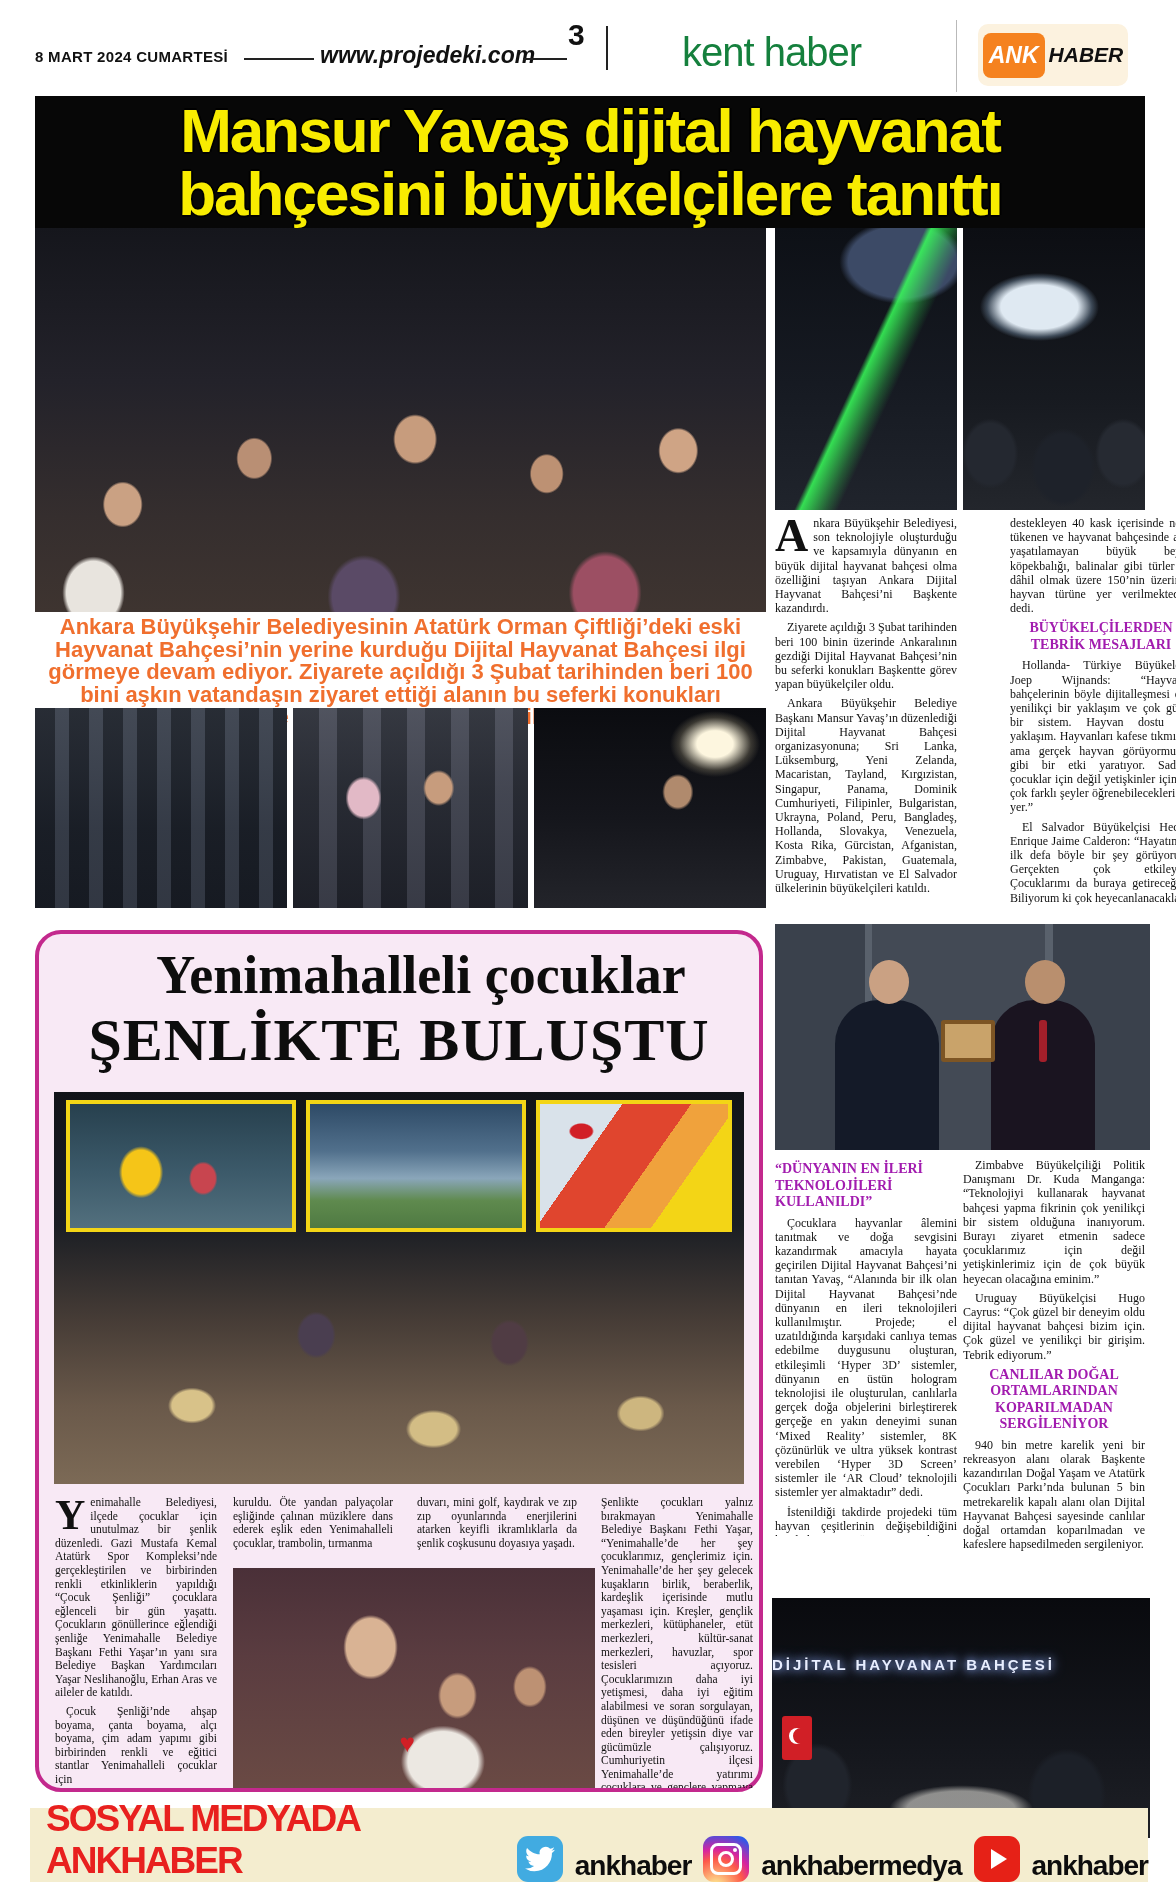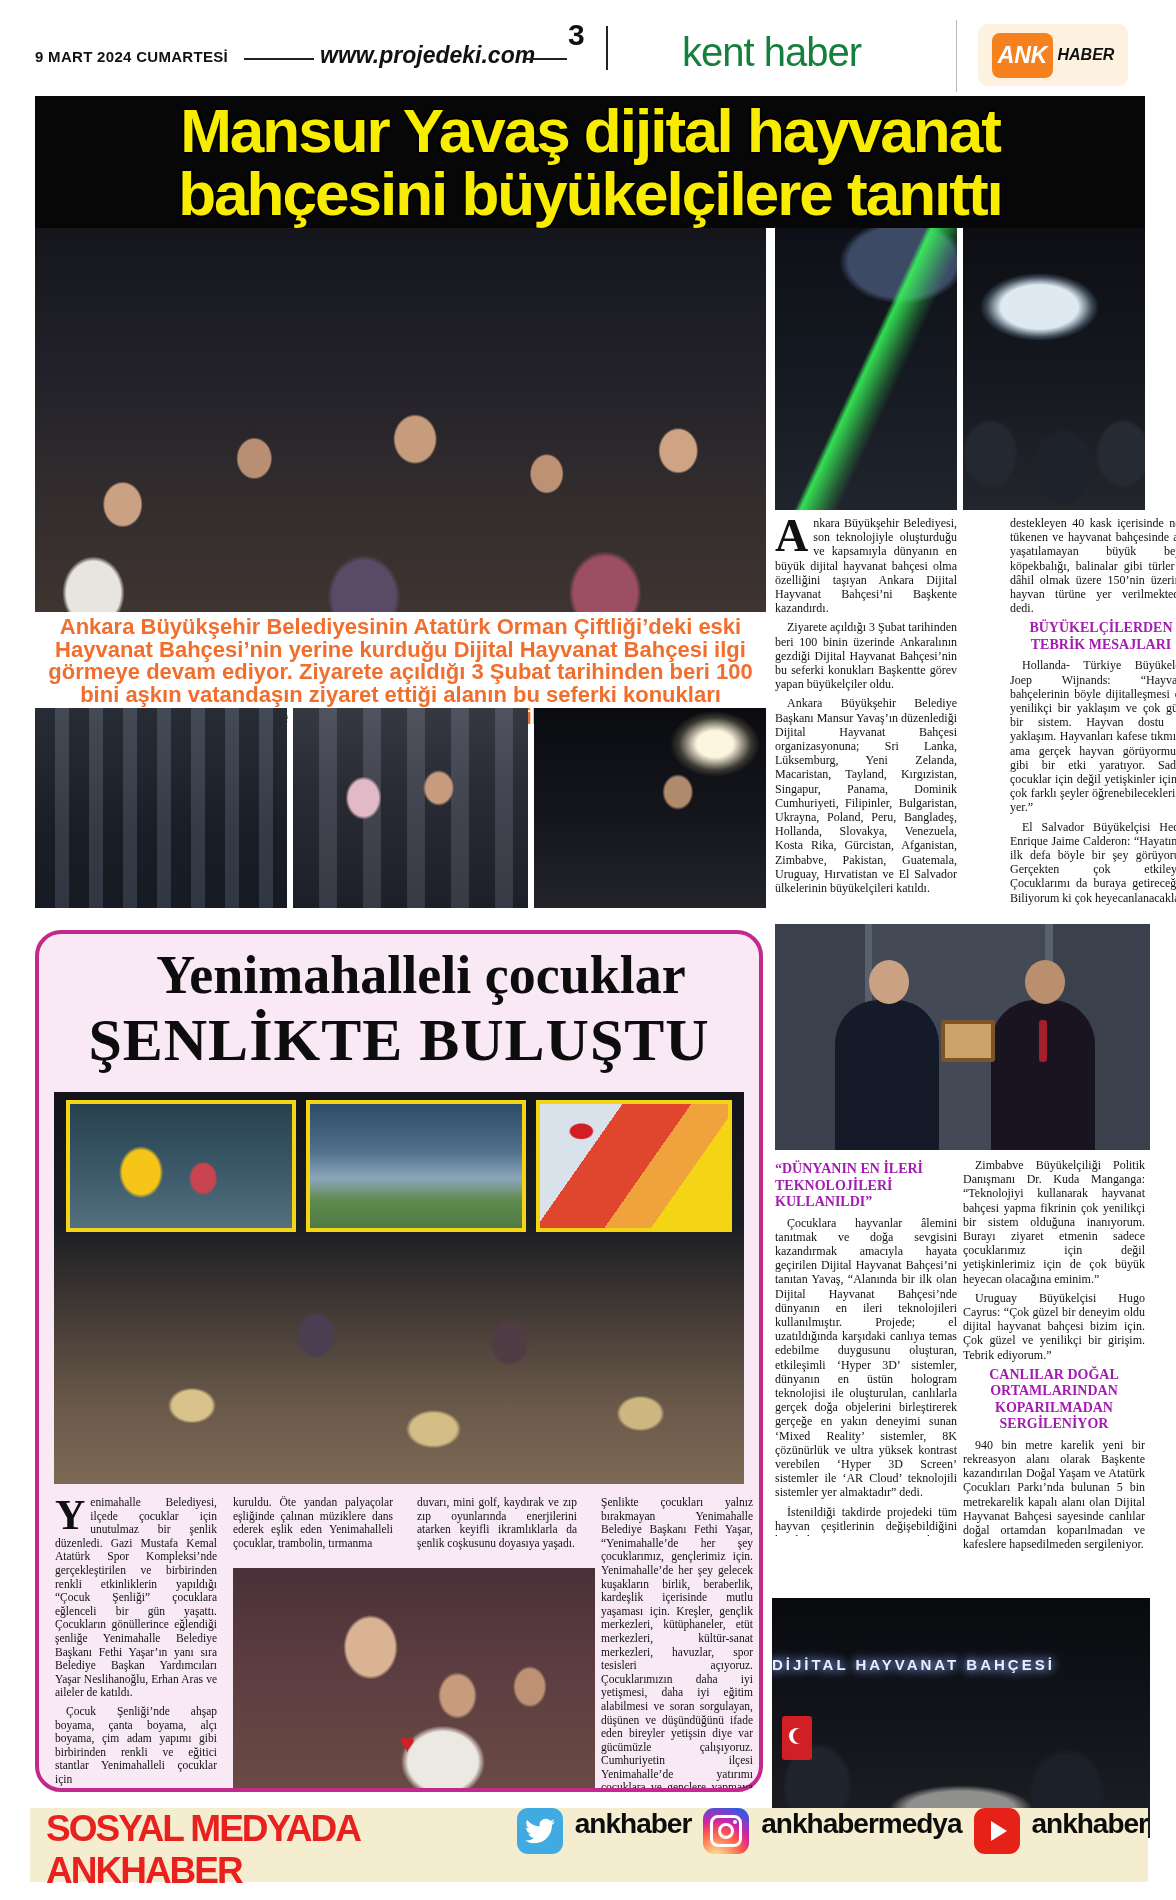--- a/index.html
+++ b/index.html
@@ -14,21 +14,21 @@
   .hdr-site{left:320px;top:42px;font-family:"Liberation Sans",sans-serif;font-weight:bold;
             font-style:italic;font-size:23px;color:#111;}
   .hdr-pno{left:568px;top:18px;font-family:"Liberation Sans",sans-serif;font-weight:bold;font-size:30px;}
   .vline{background:#222;width:2px;}
   .hdr-section{left:682px;top:30px;font-family:"Liberation Sans",sans-serif;font-weight:normal;
                font-size:40px;letter-spacing:-1px;color:#15803d;}
   .logo{left:978px;top:24px;width:150px;height:62px;background:#fcf2df;border-radius:10px;
         display:flex;align-items:center;justify-content:center;gap:4px;
         font-family:"Liberation Sans",sans-serif;font-weight:bold;font-style:italic;}
   .logo-ank{background:#f5821f;color:#fff;border-radius:8px;font-size:23px;padding:9px 6px;}
-  .logo-haber{color:#101010;font-size:16px;}
+  .logo-haber{color:#101010;font-size:21px;}
 
   
   .band{left:35px;top:96px;width:1110px;height:132px;background:#070707;
         display:flex;flex-direction:column;justify-content:center;}
   .bigline{font-family:"Liberation Sans",sans-serif;font-weight:bold;font-size:62px;
            line-height:63px;letter-spacing:-2px;text-align:center;color:#f8ec00;
            text-shadow:2px 0 #000,-2px 0 #000,0 2px #000,0 -2px #000;}
 
   
   .photo{overflow:hidden;}
@@ -146,40 +146,40 @@
     background:
       radial-gradient(44px 52px at 38% 36%,#d9b394 0 55%,transparent 62%),
       radial-gradient(30px 36px at 62% 58%,#c79c7d 0 55%,transparent 65%),
       radial-gradient(26px 32px at 82% 54%,#bd9173 0 55%,transparent 65%),
       radial-gradient(70px 60px at 58% 88%,#ece8e2 0 50%,transparent 60%),
       linear-gradient(180deg,#4a3038 0%,#5a3c40 40%,#6a4a44 100%);}
   .heart{position:absolute;left:46%;top:74%;color:#d11f26;font-size:26px;line-height:26px;}
 
   
   .footer{left:30px;top:1808px;width:1118px;height:74px;background:#f4edcf;
-          display:flex;align-items:flex-start;gap:12px;padding-left:16px;box-sizing:border-box;
+          display:flex;align-items:flex-end;gap:12px;padding-left:16px;box-sizing:border-box;
           font-family:"Liberation Sans",sans-serif;}
   .foot-label{color:#e8201e;font-weight:bold;font-size:37px;letter-spacing:-2px;margin-right:14px;}
   .handle{color:#0d0d0d;font-weight:bold;font-size:28px;letter-spacing:-1px;}
   .sicon{width:46px;height:46px;border-radius:11px;display:flex;align-items:center;justify-content:center;flex:0 0 auto;}
   .tw{background:#41abe1;}
   .ig{background:radial-gradient(circle at 28% 110%,#fdf497 0%,#fd5949 45%,#d6249f 62%,#285aeb 92%);}
   .ig-frame{width:26px;height:26px;border:3px solid #fff;border-radius:8px;position:relative;}
   .ig-lens{position:absolute;left:5px;top:5px;width:10px;height:10px;border:3px solid #fff;border-radius:50%;}
   .ig-dot{position:absolute;right:2px;top:2px;width:4px;height:4px;background:#fff;border-radius:50%;}
   .yt{background:#e62117;}
   .yt-play{width:0;height:0;border-left:16px solid #fff;border-top:10px solid transparent;
            border-bottom:10px solid transparent;margin-left:4px;}
 </style>
 </head>
 <body>
 
 <div class="page">
 
-  <div class="abs hdr-date">9 MART 2024 CUMARTESİ</div>
+  <div class="abs hdr-date">8 MART 2024 CUMARTESİ</div>
   <div class="abs hline" style="left:244px;top:58px;width:70px;"></div>
   <div class="abs hdr-site">www.projedeki.com</div>
   <div class="abs hline" style="left:523px;top:58px;width:44px;"></div>
   <div class="abs hdr-pno">3</div>
   <div class="abs vline" style="left:606px;top:26px;height:44px;"></div>
   <div class="abs hdr-section">kent haber</div>
   <div class="abs vline" style="left:956px;top:20px;height:72px;width:1px;background:#b9b9b9;"></div>
   <div class="abs logo">
     <span class="logo-ank">ANK</span>
     <span class="logo-haber">HABER</span>

